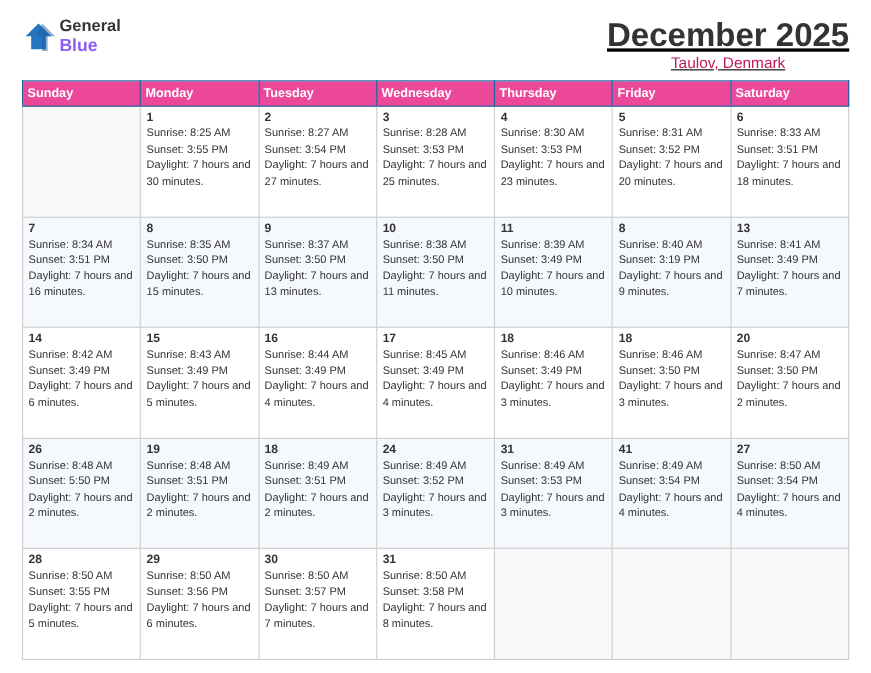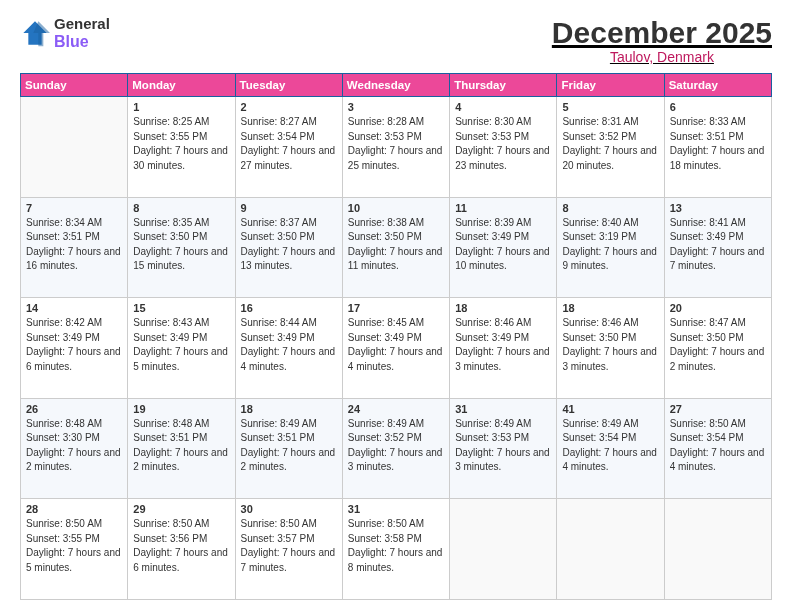--- a/index.html
+++ b/index.html
@@ -286,21 +286,21 @@
             <div class="day-info">Sunrise: 8:47 AM
 Sunset: 3:50 PM
 Daylight: 7 hours
 and 2 minutes.</div>
           </td>
         </tr>
         <tr>
           <td>
             <div class="day-number">26</div>
             <div class="day-info">Sunrise: 8:48 AM
-Sunset: 3:30 PM
+Sunset: 5:50 PM
 Daylight: 7 hours
 and 2 minutes.</div>
           </td>
           <td>
             <div class="day-number">19</div>
             <div class="day-info">Sunrise: 8:48 AM
 Sunset: 3:51 PM
 Daylight: 7 hours
 and 2 minutes.</div>
           </td>

